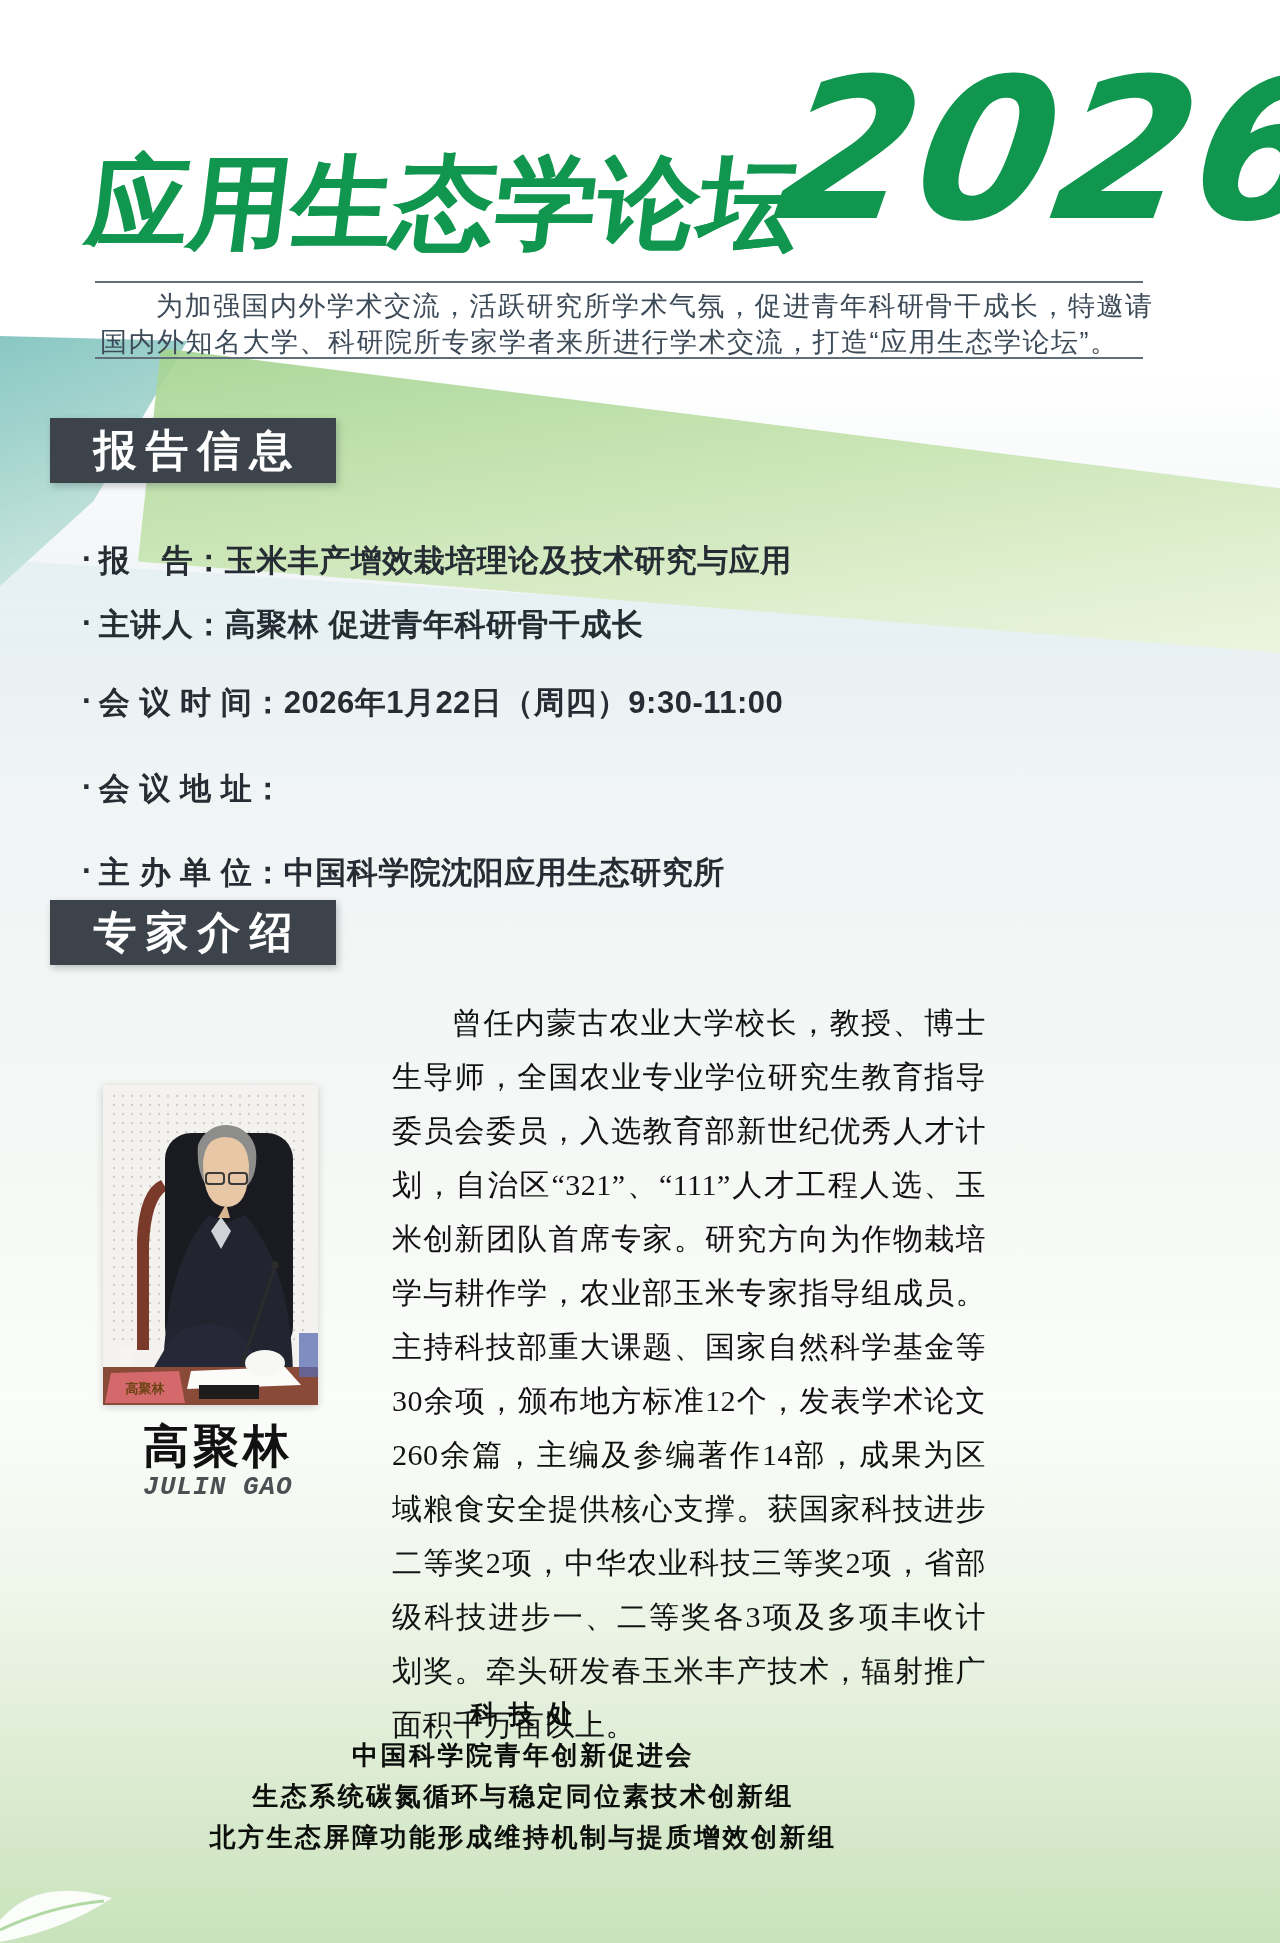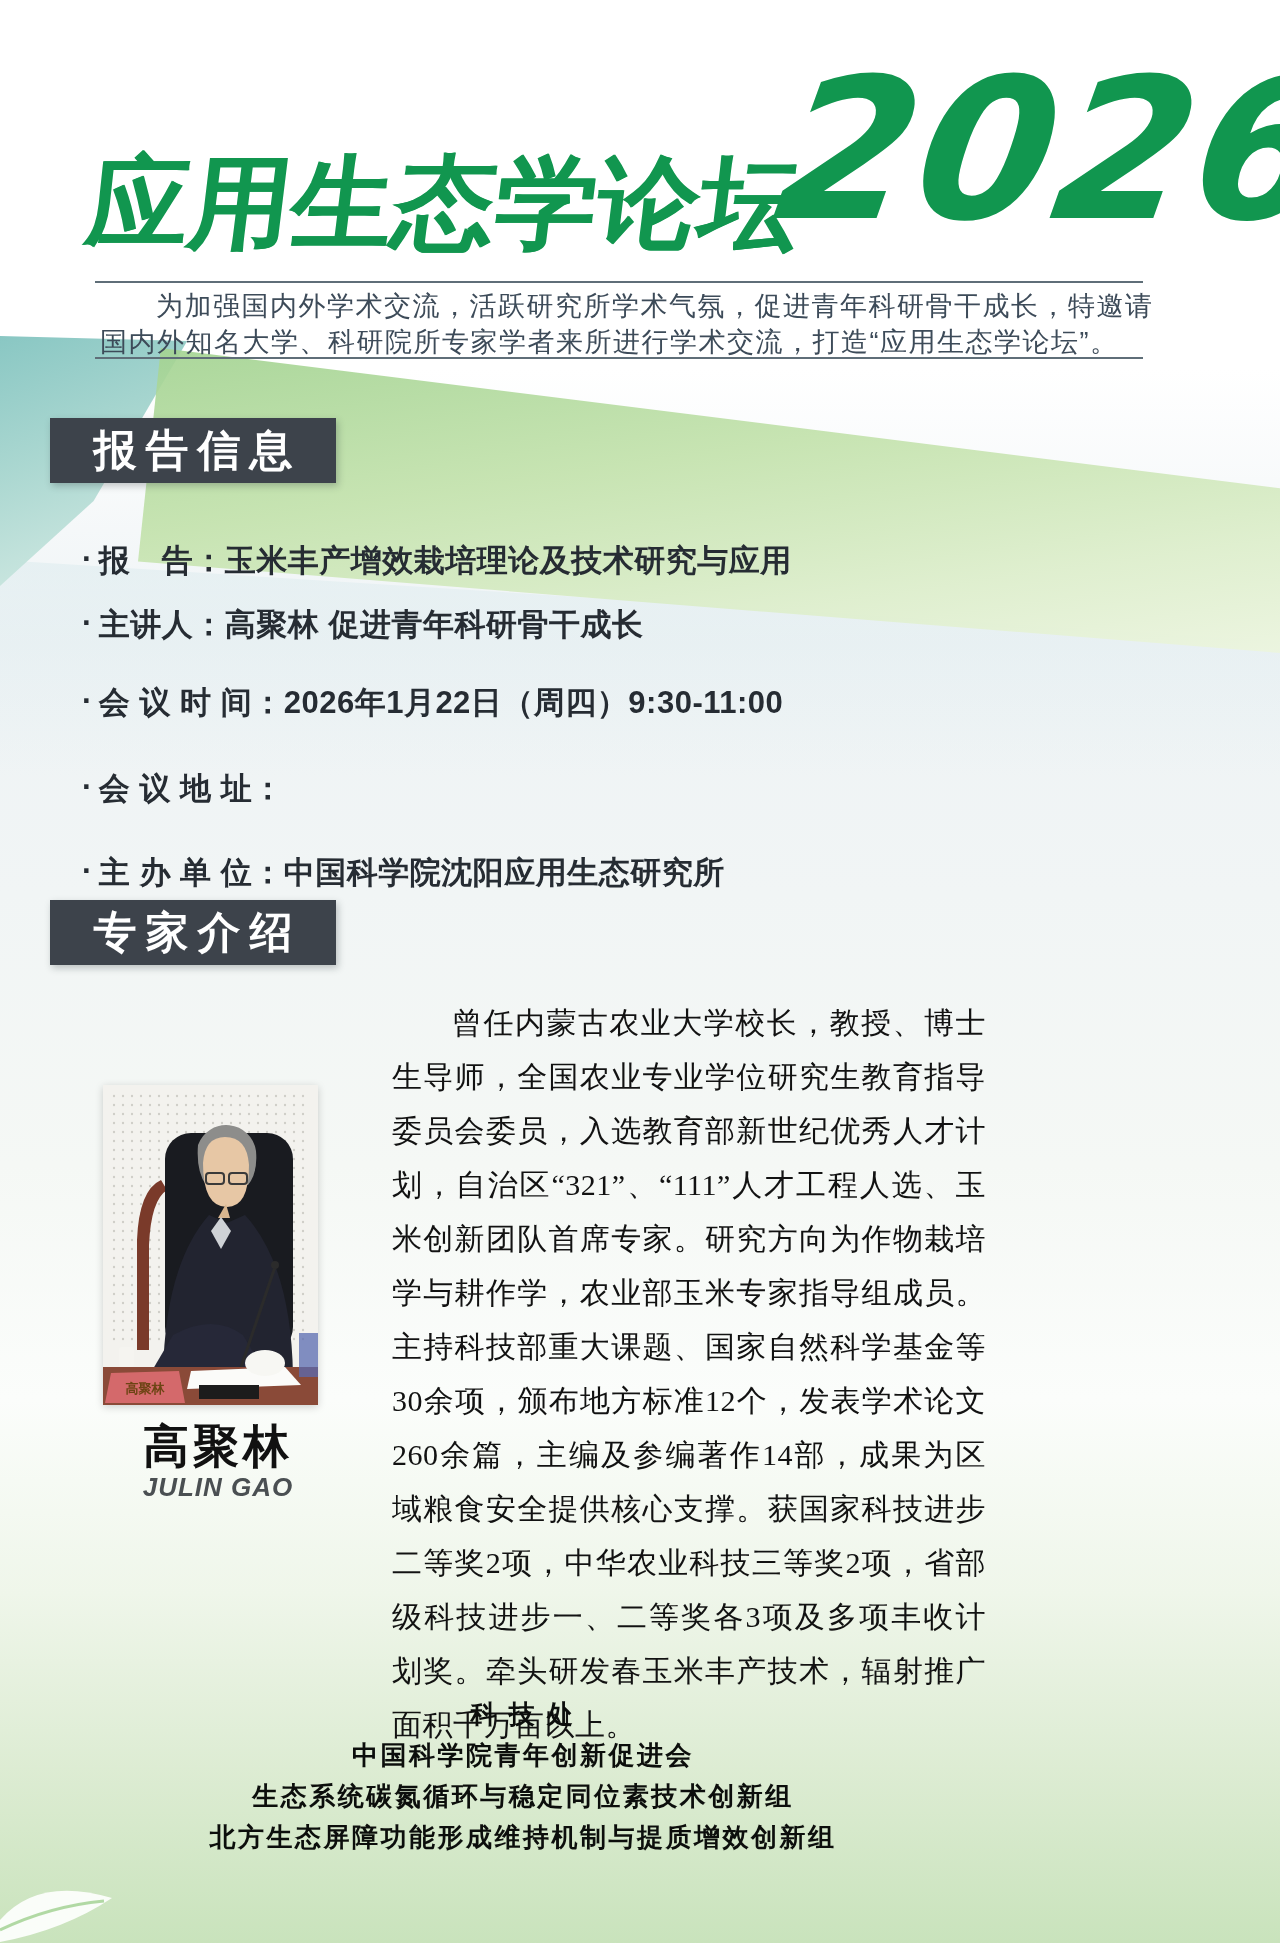--- a/index.html
+++ b/index.html
@@ -66,21 +66,21 @@
   .report-item{left:82px;z-index:2;display:flex;align-items:flex-start;
     color:#262c33;font-size:31px;font-weight:800;white-space:nowrap;letter-spacing:.5px;}
   .report-item .dot{font-size:31px;margin-right:6px;line-height:1.2;}
   .ri-1{top:540px;} .ri-2{top:604px;} .ri-3{top:682px;} .ri-4{top:768px;} .ri-5{top:852px;}
   
   .photo-frame{left:103px;top:1085px;width:215px;height:320px;z-index:2;
     box-shadow:0 2px 8px rgba(0,0,0,.18);}
   .expert-name{left:103px;top:1416px;width:230px;z-index:2;text-align:center;
     font-size:46px;font-weight:900;color:#111;letter-spacing:4px;}
   .expert-name-en{left:103px;top:1472px;width:230px;z-index:2;text-align:center;
-    font-size:26px;font-weight:700;font-style:italic;color:#4a4f52;letter-spacing:1px;}
+    font-size:26px;font-weight:700;font-style:italic;color:#4a4f52;letter-spacing:1px;font-family:Liberation Mono, monospace;}
   .expert-bio{
     left:392px;top:996px;width:594px;z-index:2;
     font-family:"Liberation Serif","DejaVu Serif",serif;
     font-size:30px;line-height:54px;color:#121212;
     text-align:justify;text-indent:2em;letter-spacing:.5px;font-weight:500;
   }
   
   .org-block{left:0;top:1694px;width:1046px;z-index:2;text-align:center;
     color:#0c0e0c;font-weight:800;font-size:26px;line-height:41px;}
   .org-line{letter-spacing:2.5px;white-space:nowrap;}

